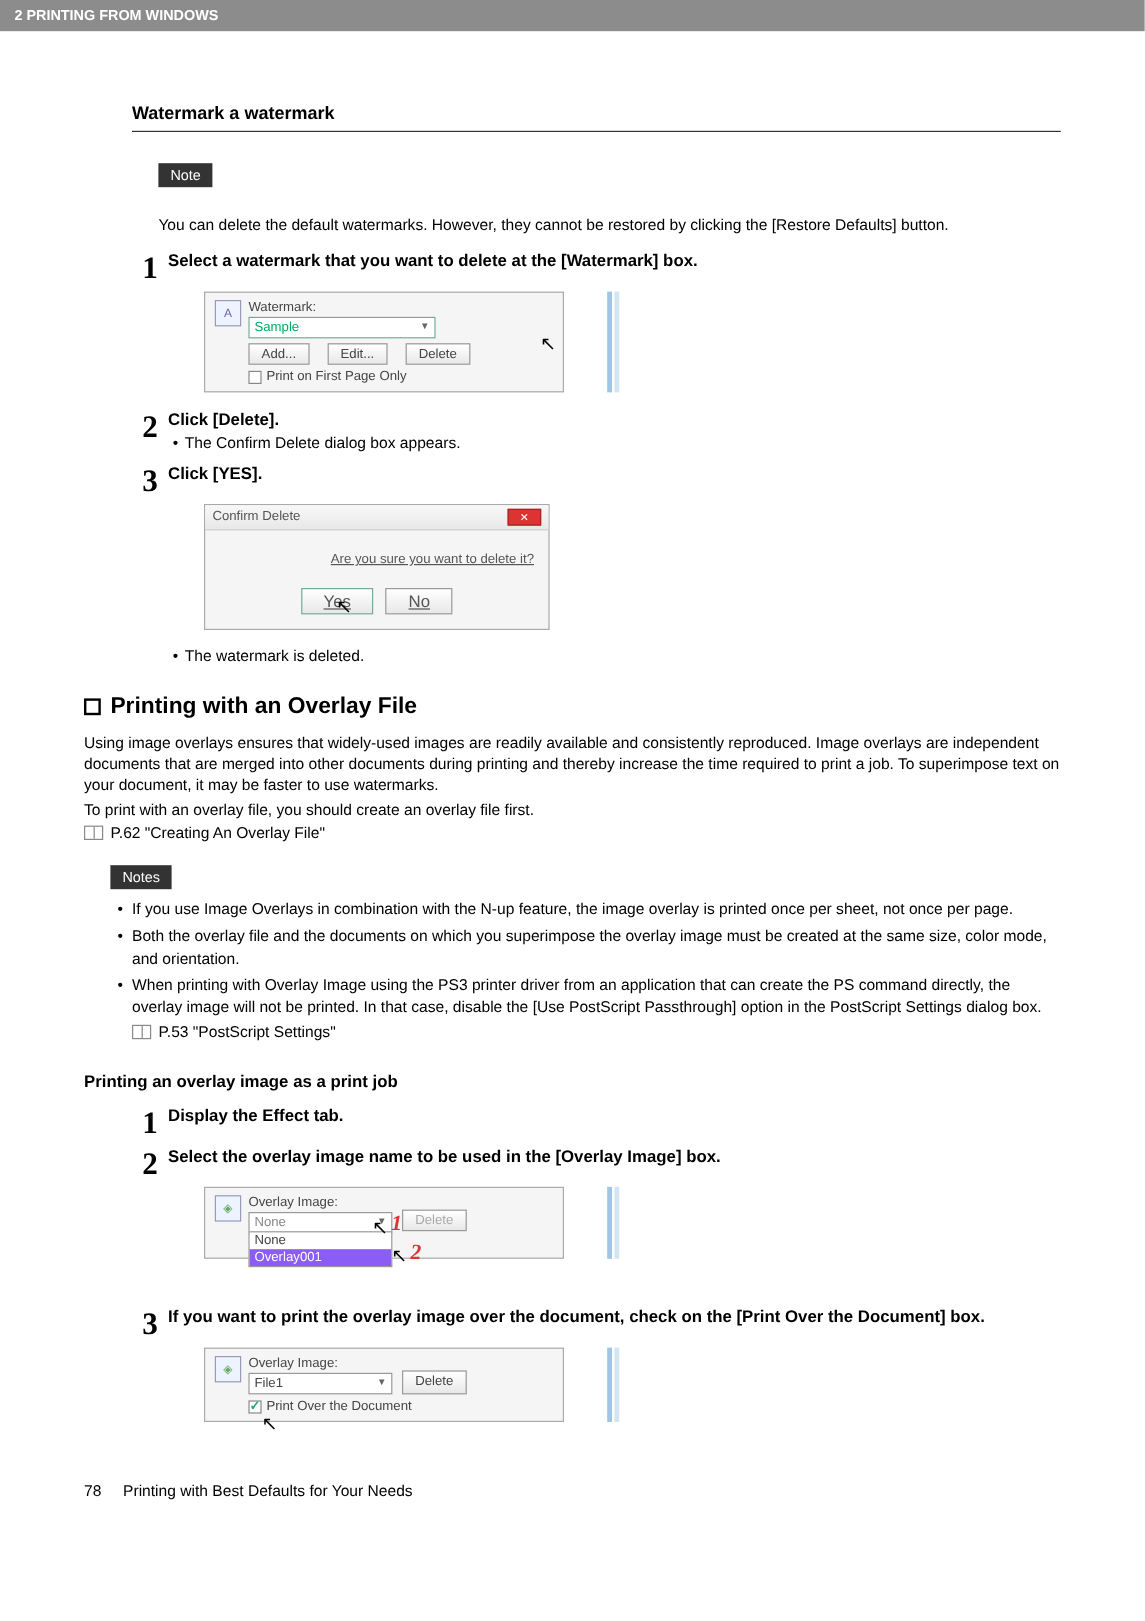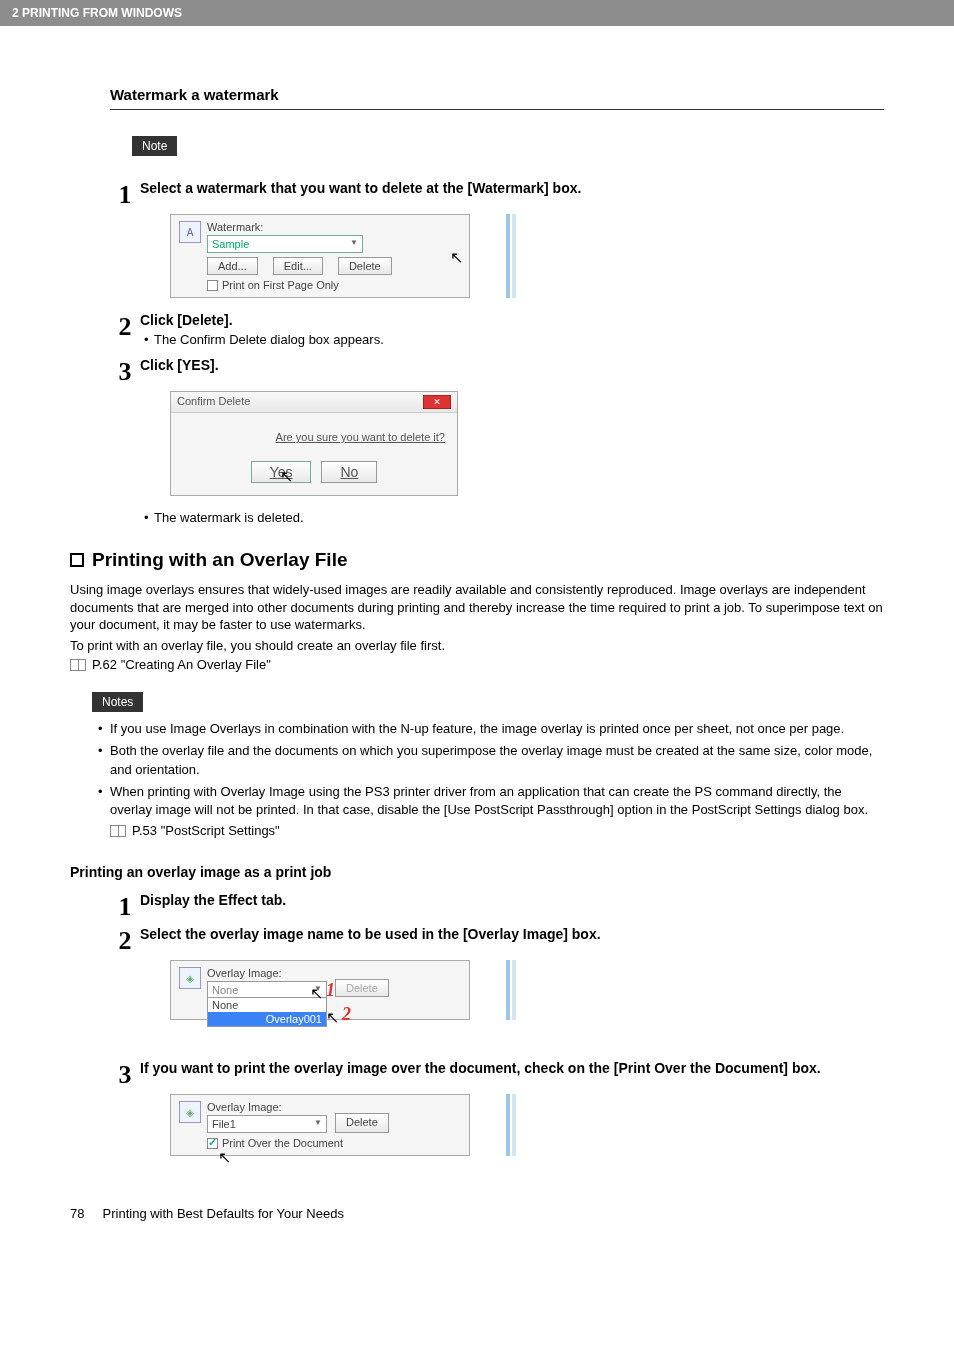--- a/index.html
+++ b/index.html
@@ -51,36 +51,37 @@
   .notes-label { display: inline-block; background: #333; color: #fff; font-size: 12px; padding: 3px 10px; margin-left: 22px; margin-top: 18px; margin-bottom: 8px; }
   .bullet-list { margin-left: 22px; font-size: 13px; line-height: 1.4; }
   .bullet-list li { list-style: none; padding-left: 18px; position: relative; margin-bottom: 4px; }
   .bullet-list li::before { content: "•"; position: absolute; left: 6px; }
   .sub-ref { padding-left: 40px; display: flex; align-items: center; font-size: 13px; margin-top: 2px; }
   .subsection-heading { font-size: 14px; font-weight: bold; margin-top: 26px; margin-bottom: 12px; }
   .ov-select { border: 1px solid #999; background: #fff; color: #888; padding: 2px 4px; margin-top: 2px; width: 120px; position: relative; display: inline-block; }
   .ov-select::after { content: "▼"; position: absolute; right: 4px; font-size: 8px; color: #666; }
   .ov-dropdown { border: 1px solid #999; background: #fff; width: 120px; font-size: 11px; }
   .ov-opt { padding: 1px 4px; }
-  .ov-opt.sel { background: #3b82f6; color: #fff; text-align: right; }
+  .ov-opt.sel { background: #8b5cf6; color: #fff; }
   .red-num { color: #d33; font-weight: bold; font-size: 18px; font-style: italic; font-family: Georgia, serif; }
   .footer { margin-top: 50px; font-size: 13px; padding-left: 0; }
 </style>
 </head>
 <body>
 
 <div class="header-band">2 PRINTING FROM WINDOWS</div>
 
 <div class="page">
 
   <div class="page-inner">
     <div class="section-heading">Watermark a watermark</div>
     <hr class="hr-under">
 
     <div class="note-label">Note</div>
+    <div class="note-text">You can delete the default watermarks.  However, they cannot be restored by clicking the [Restore Defaults] button.</div>
 
     
     <div class="step">
       <div class="step-num">1</div>
       <div class="step-body">
         <div class="step-title">Select a watermark that you want to delete at the [Watermark] box.</div>
       </div>
     </div>
 
     <div class="figure" style="width:320px;">

